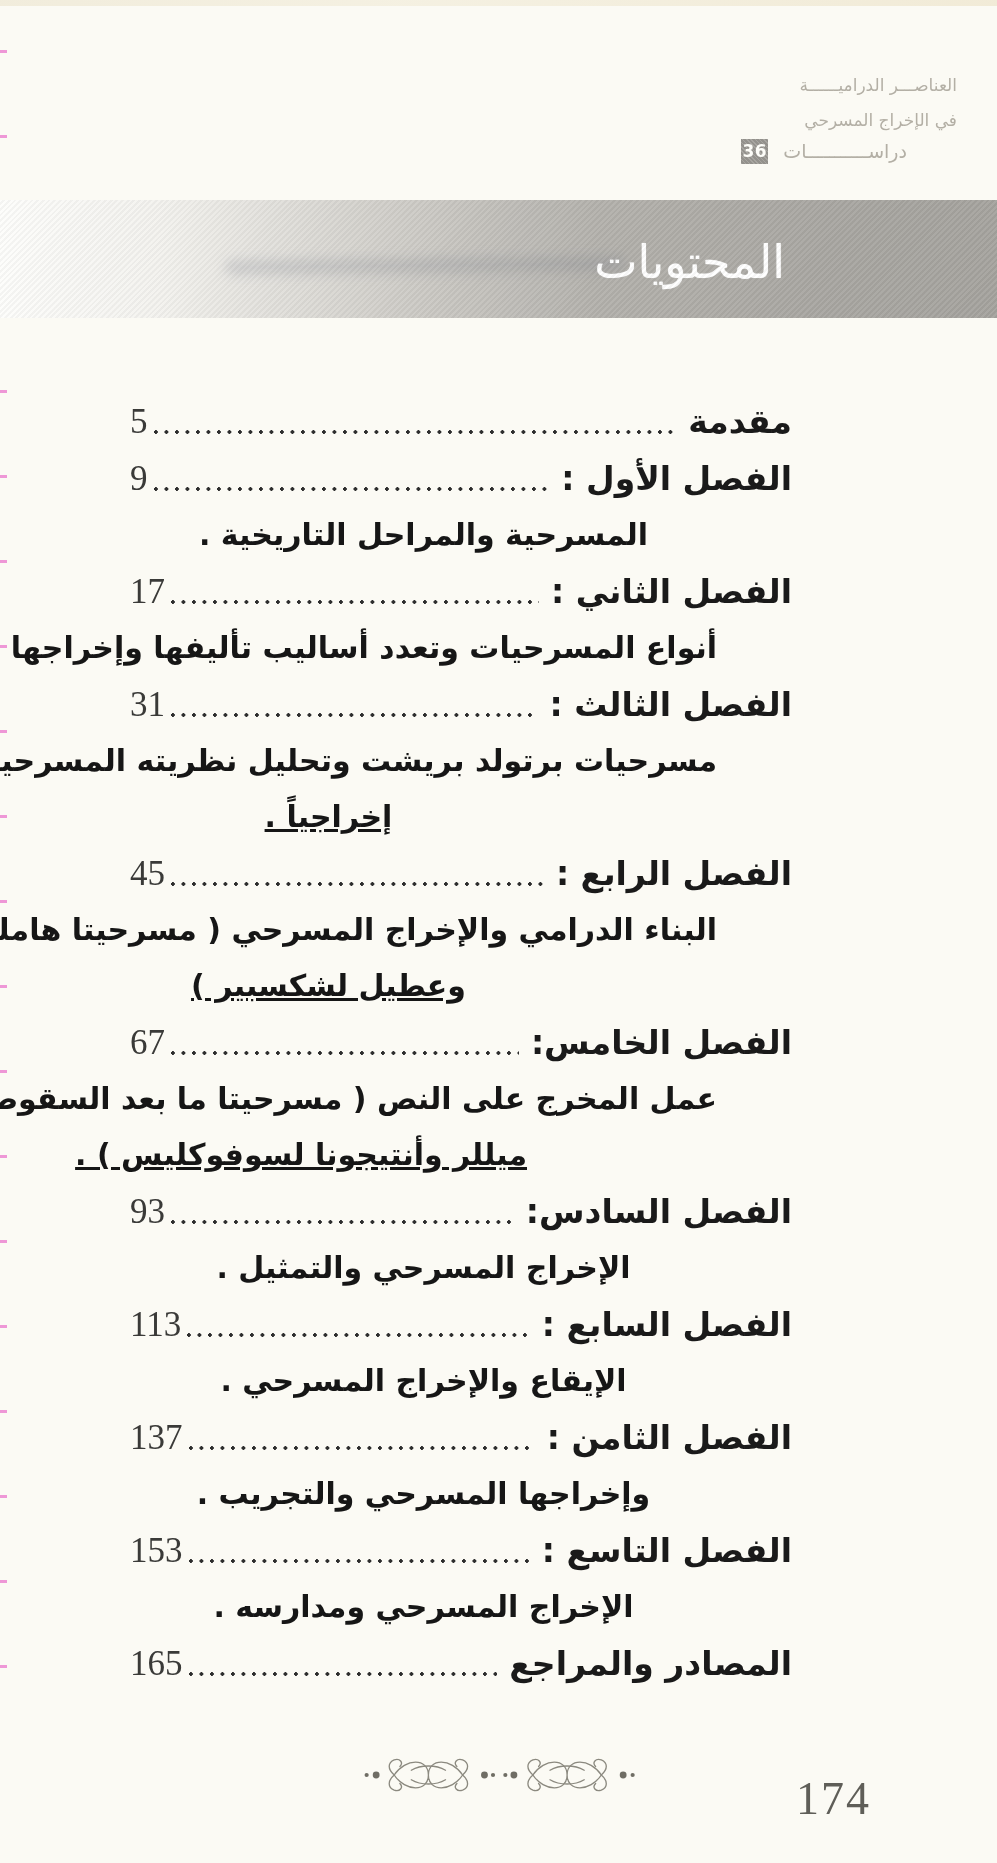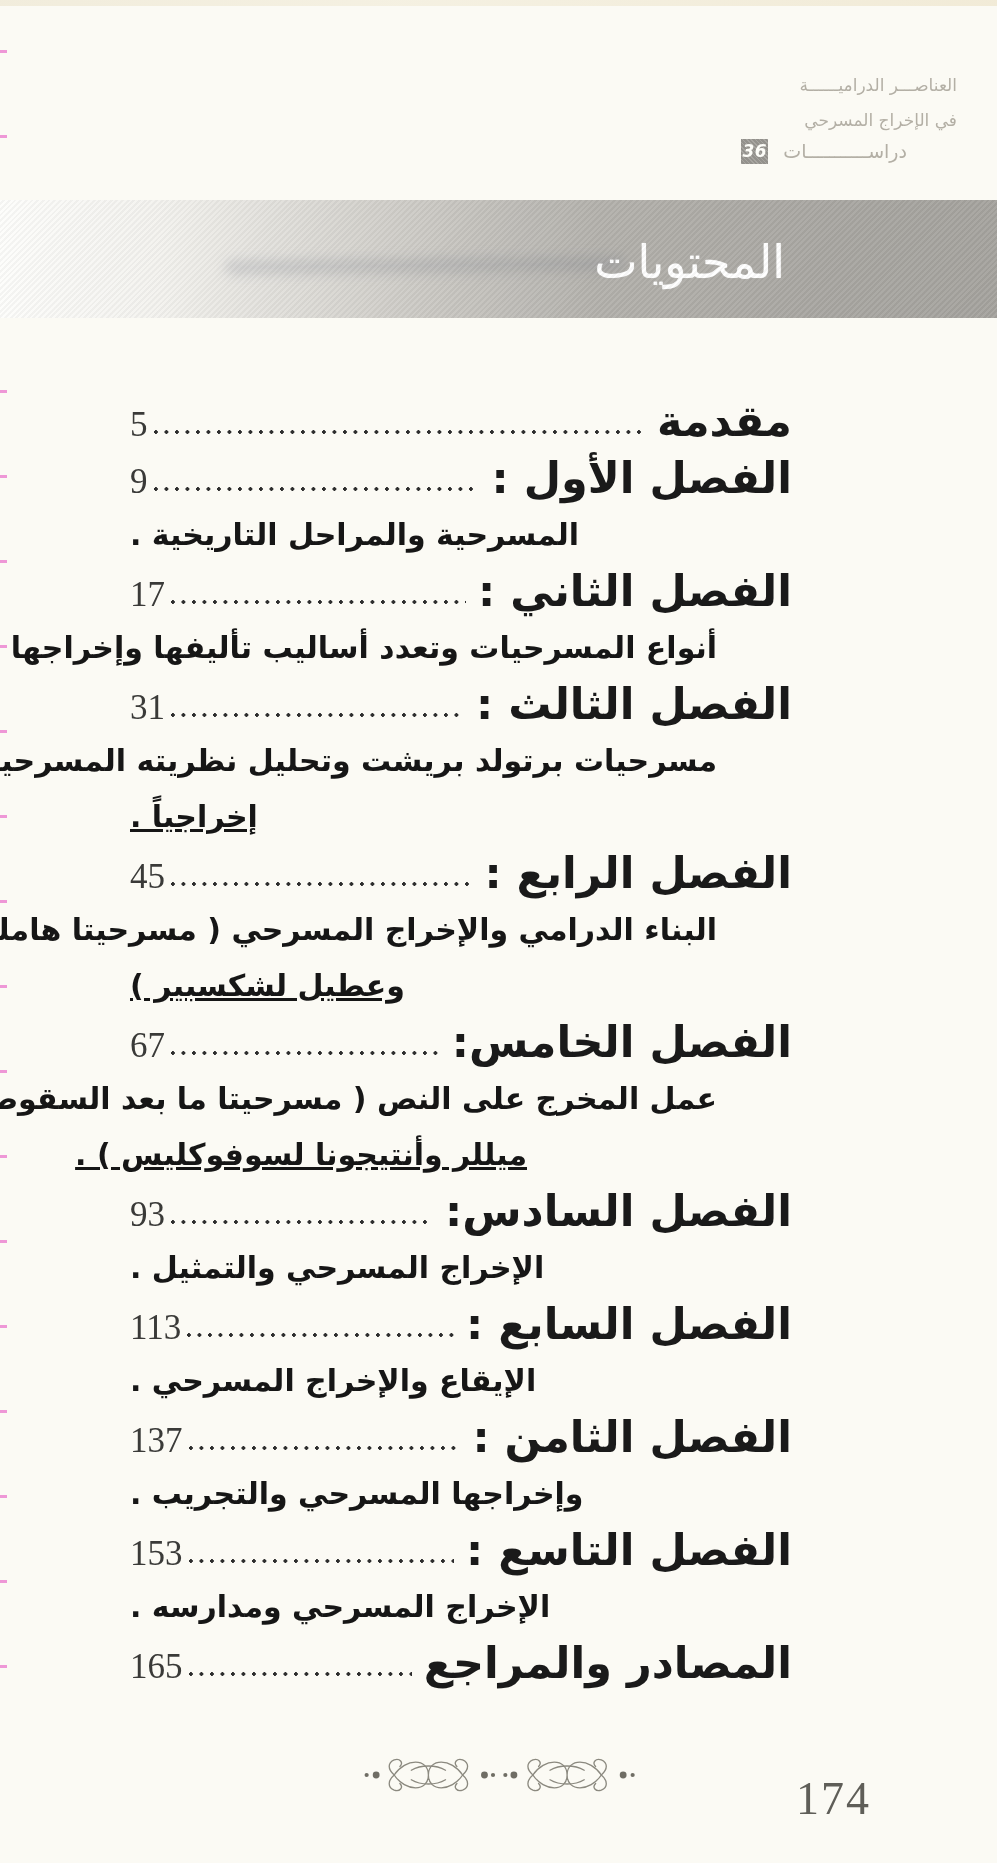--- a/index.html
+++ b/index.html
@@ -39,21 +39,20 @@
     font-size:19px;
   }
   .series-badge{
     width:27px;height:25px;
     background:#9b9993;
     background-image:repeating-linear-gradient(45deg,rgba(255,255,255,.12) 0 1px,rgba(0,0,0,.05) 1px 3px);
     color:#fdfdf8;
     font-size:17px;font-weight:bold;
     display:flex;align-items:center;justify-content:center;
     direction:ltr;
-    font-style:italic;
   }
   
   .banner{
     position:absolute;top:200px;left:0;right:0;height:118px;
     background:linear-gradient(90deg,#fdfdfb 0%,#f3f2ee 16%,#d2d0cb 38%,#b3b1ac 60%,#a9a7a2 82%,#a5a39e 100%);
     overflow:hidden;
   }
   .banner::after{
     content:"";position:absolute;inset:0;
     background:repeating-linear-gradient(135deg,rgba(255,255,255,.05) 0 2px,rgba(0,0,0,.035) 2px 4px);
@@ -76,39 +75,39 @@
   }
   
   .toc{
     position:absolute;top:393px;left:130px;right:205px;
   }
   .toc-row{
     display:flex;direction:rtl;align-items:baseline;
     height:57px;
   }
   .toc-title{
-    font-weight:bold;font-size:43px;line-height:57px;
+    font-weight:bold;font-size:33px;line-height:57px;
     color:#1a1a1a;white-space:nowrap;
     direction:rtl;
   }
   .toc-dots{
     flex:1;height:4px;
     align-self:flex-end;margin-bottom:16px;
     margin-left:6px;margin-right:12px;
     background-image:radial-gradient(circle at 2px 2px,#2d2d2d 1.6px,transparent 2px);
     background-size:10.5px 4px;background-repeat:repeat-x;
   }
   .toc-page{
     font-family:"Liberation Serif",serif;
     font-size:35px;line-height:57px;
     color:#3a3a38;
     direction:ltr;white-space:nowrap;
   }
   .toc-subline{
-    direction:rtl;text-align:left;
+    direction:rtl;text-align:center;
     font-weight:bold;font-size:30px;line-height:56px;height:56px;
     color:#161616;
     padding-right:75px;
     white-space:nowrap;
   }
   .toc-subline.cont{padding-right:265px;text-decoration:underline;}
   
   .ornament{
     position:absolute;top:1750px;left:360px;width:285px;height:50px;
   }

